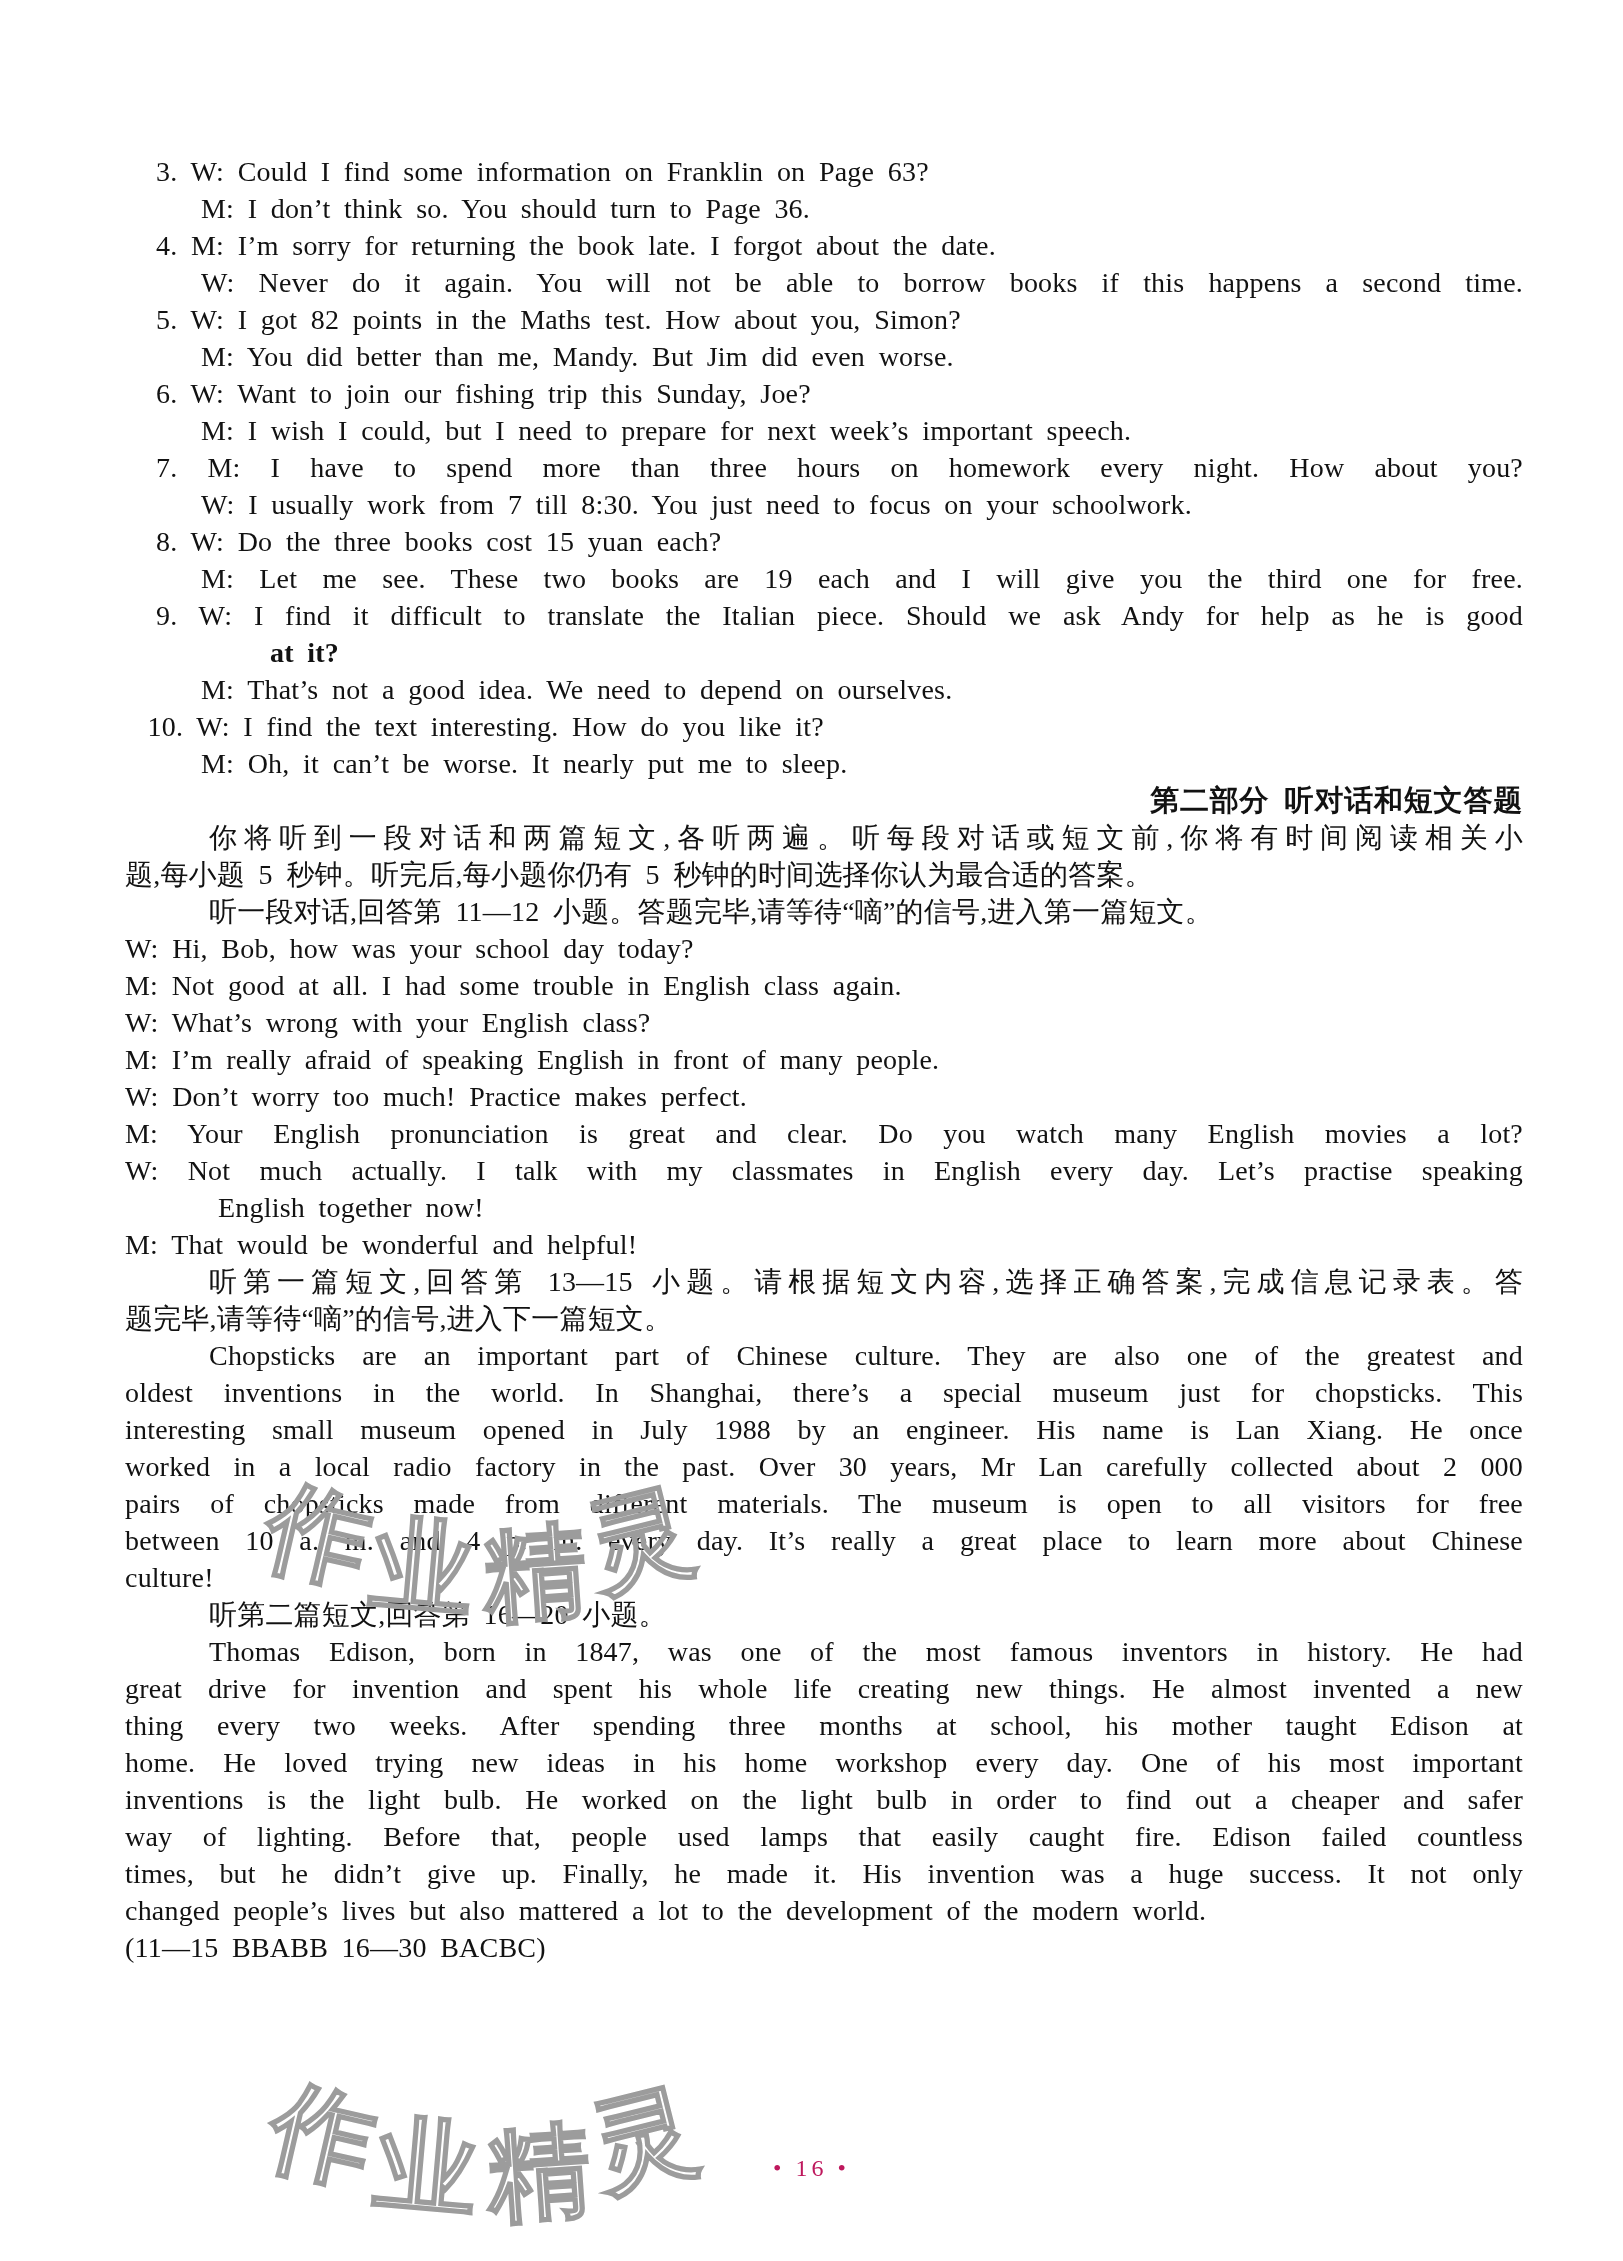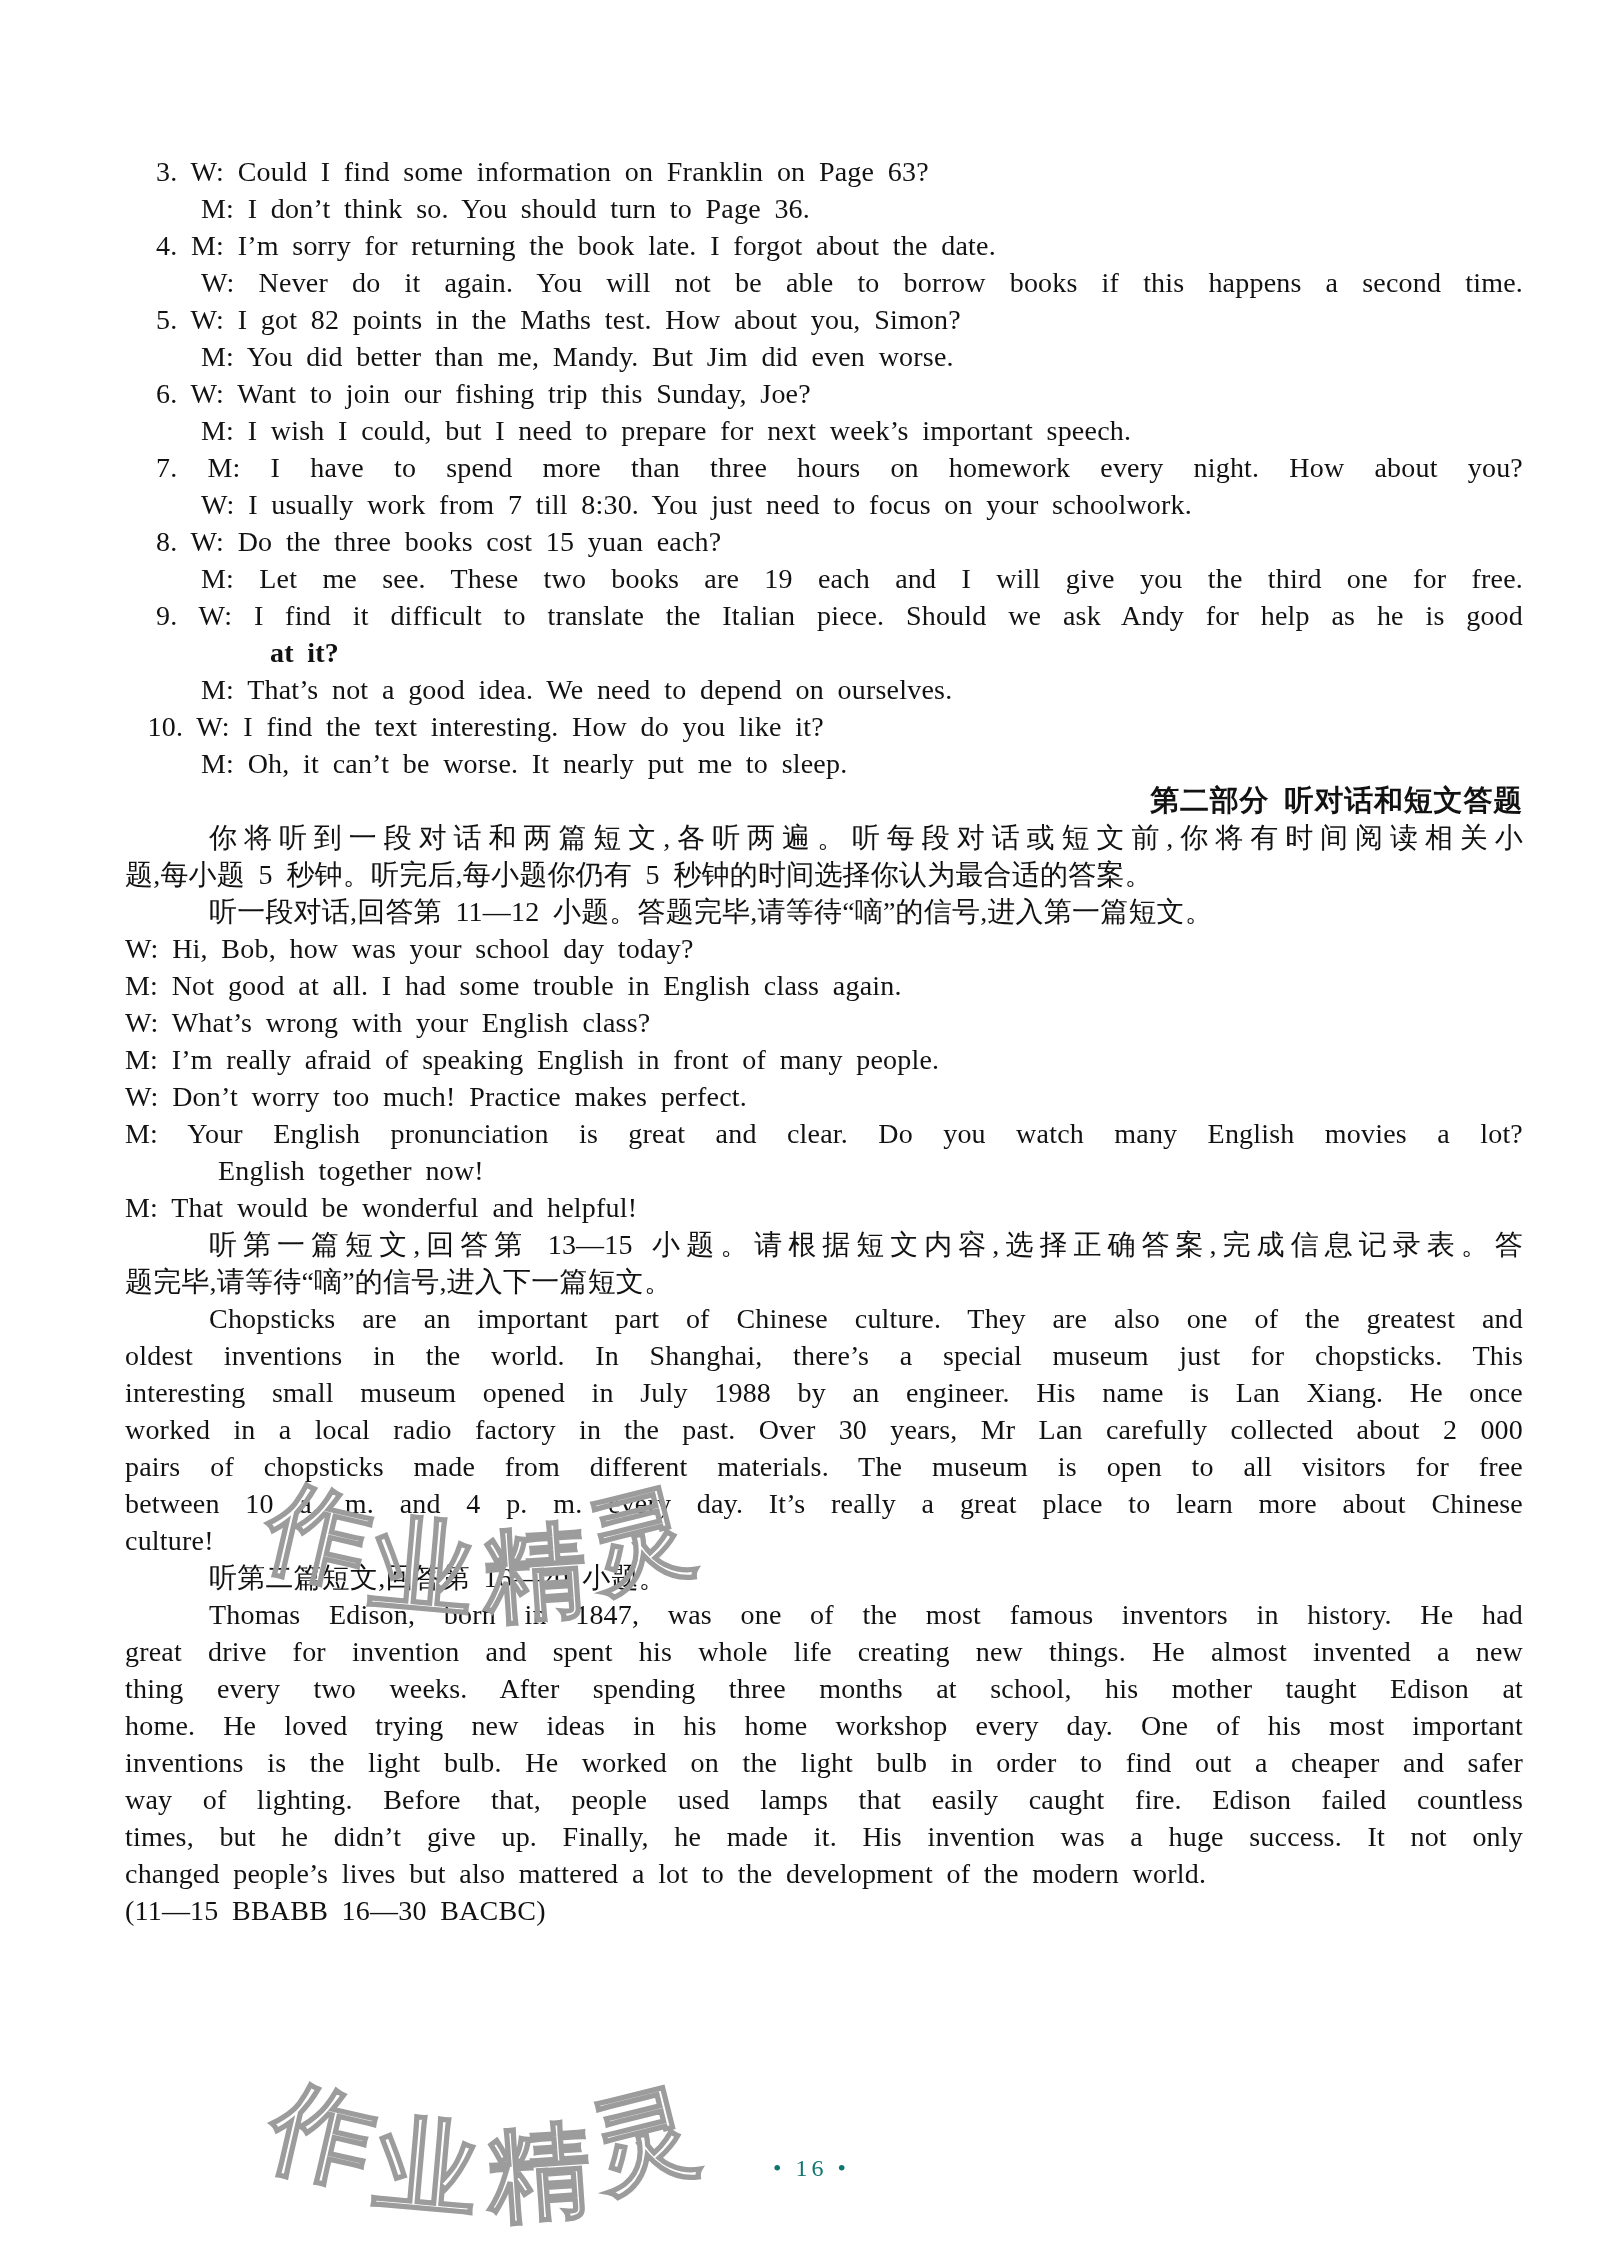--- a/index.html
+++ b/index.html
@@ -36,21 +36,21 @@
   }
   .wm span{display:inline-block;}
   .wm .c0{transform:rotate(13deg) translateY(4.8px);}
   .wm .c1{transform:rotate(5deg) translateY(37px);}
   .wm .c2{transform:rotate(-4deg) translateY(42px);}
   .wm .c3{transform:rotate(-14deg) translateY(8px);}
   #wm-mid{left:268px;top:1479px;}
   #wm-bottom{left:272px;top:2079px;}
   #page-number{
     position:absolute;left:0;right:0;top:2155px;text-align:center;
-    font-size:24px;letter-spacing:4px;color:#0f766e;
+    font-size:24px;letter-spacing:4px;color:#be185d;
   }
 </style>
 </head>
 <body>
 
 <div id="transcript">
     <div class="ln item">3. W: Could I find some information on Franklin on Page 63?</div>
     <div class="ln cont">M: I don’t think so. You should turn to Page 36.</div>
     <div class="ln item">4. M: I’m sorry for returning the book late. I forgot about the date.</div>
     <div class="ln cont j">W: Never do it again. You will not be able to borrow books if this happens a second time.</div>
@@ -70,20 +70,21 @@
     <div class="ln heading">第二部分 听对话和短文答题</div>
     <div class="ln first j">你将听到一段对话和两篇短文,各听两遍。听每段对话或短文前,你将有时间阅读相关小</div>
     <div class="ln">题,每小题 5 秒钟。听完后,每小题你仍有 5 秒钟的时间选择你认为最合适的答案。</div>
     <div class="ln first">听一段对话,回答第 11—12 小题。答题完毕,请等待“嘀”的信号,进入第一篇短文。</div>
     <div class="ln">W: Hi, Bob, how was your school day today?</div>
     <div class="ln">M: Not good at all. I had some trouble in English class again.</div>
     <div class="ln">W: What’s wrong with your English class?</div>
     <div class="ln">M: I’m really afraid of speaking English in front of many people.</div>
     <div class="ln">W: Don’t worry too much! Practice makes perfect.</div>
     <div class="ln j">M: Your English pronunciation is great and clear. Do you watch many English movies a lot?</div>
+    <div class="ln j">W: Not much actually. I talk with my classmates in English every day. Let’s practise speaking</div>
     <div class="ln mid">English together now!</div>
     <div class="ln">M: That would be wonderful and helpful!</div>
     <div class="ln first j">听第一篇短文,回答第 13—15 小题。请根据短文内容,选择正确答案,完成信息记录表。答</div>
     <div class="ln">题完毕,请等待“嘀”的信号,进入下一篇短文。</div>
     <div class="ln first j">Chopsticks are an important part of Chinese culture. They are also one of the greatest and</div>
     <div class="ln j">oldest inventions in the world. In Shanghai, there’s a special museum just for chopsticks. This</div>
     <div class="ln j">interesting small museum opened in July 1988 by an engineer. His name is Lan Xiang. He once</div>
     <div class="ln j">worked in a local radio factory in the past. Over 30 years, Mr Lan carefully collected about 2 000</div>
     <div class="ln j">pairs of chopsticks made from different materials. The museum is open to all visitors for free</div>
     <div class="ln j">between 10 a. m. and 4 p. m. every day. It’s really a great place to learn more about Chinese</div>

